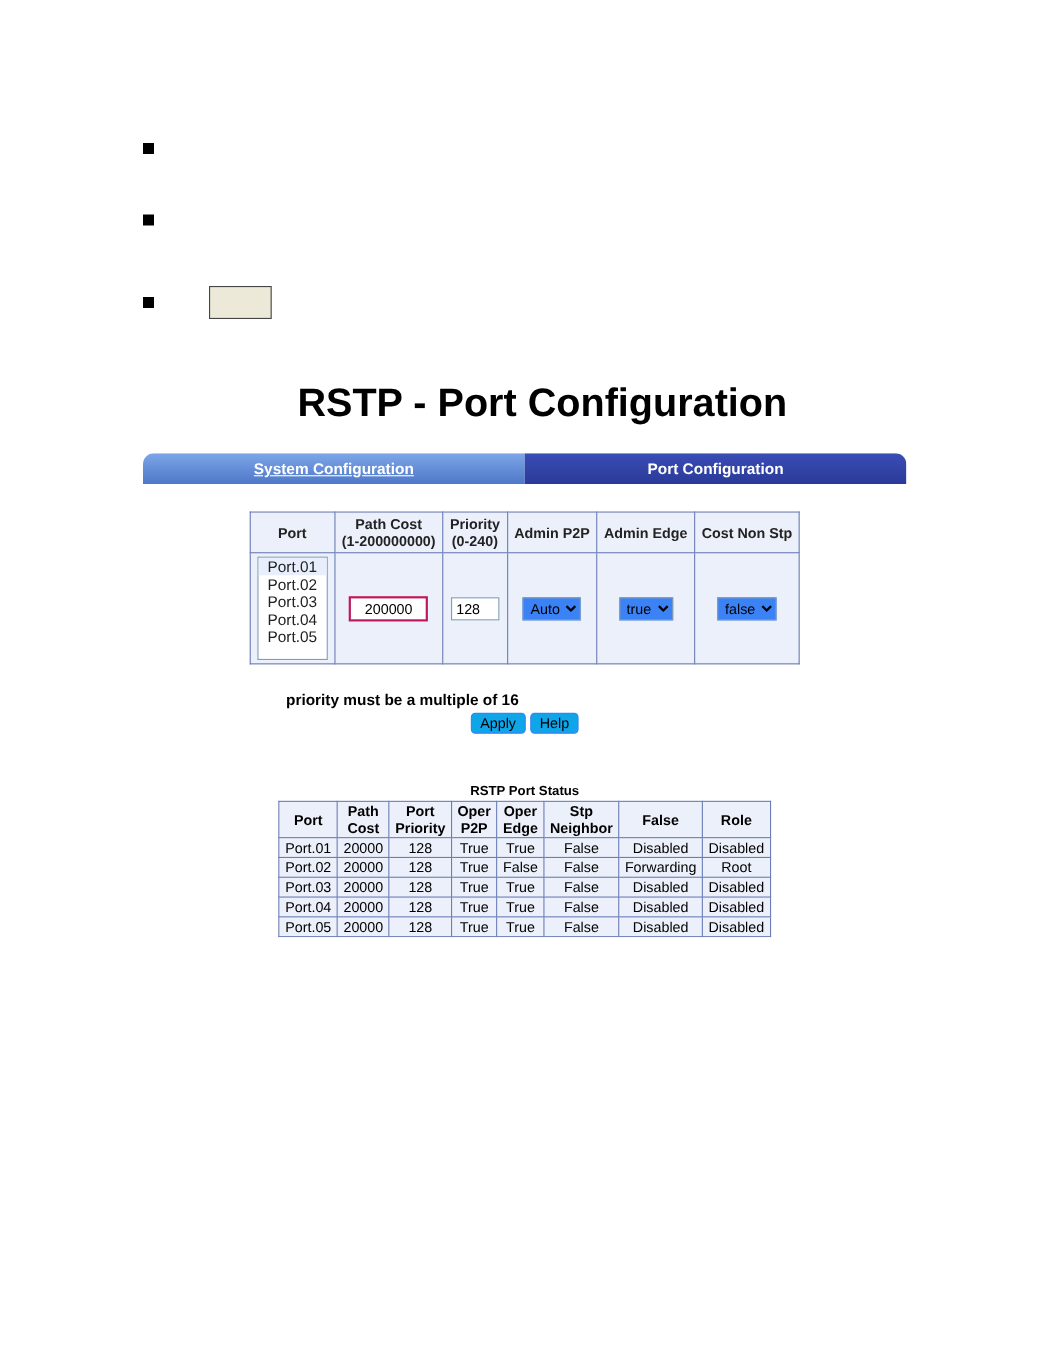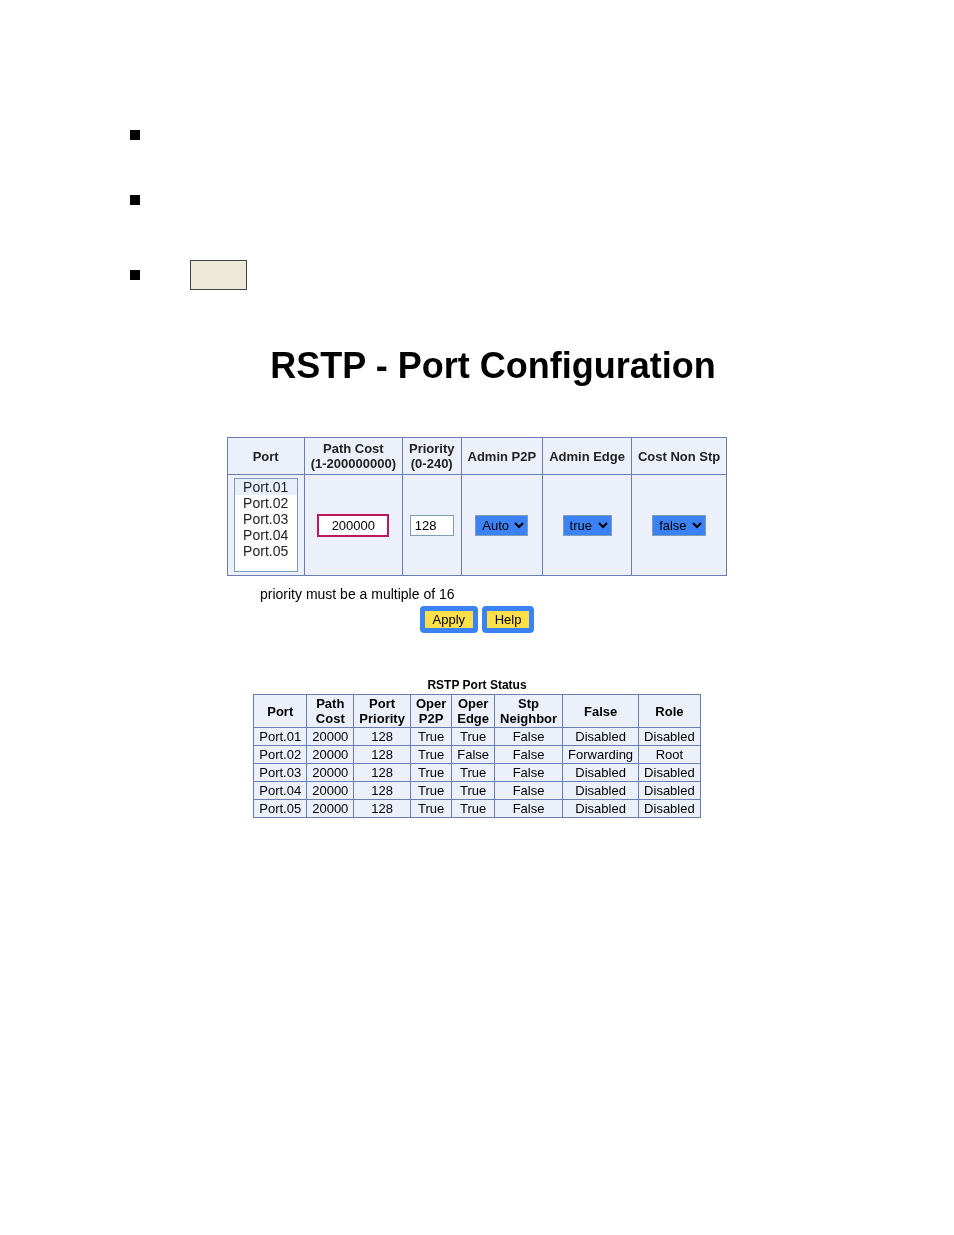--- a/index.html
+++ b/index.html
@@ -107,33 +107,33 @@
     padding: 2px 4px;
     text-align: left;
   }
   select {
     border: 1px solid #7f9db9;
     font-size: 13px;
     padding: 1px 2px;
     background: #3b82f6;
   }
   .note {
-    margin: 10px 0 2px 260px;
-    font-weight: normal;
+    margin: 24px 0 2px 260px;
+    font-weight: bold;
     font-size: 14px;
   }
   .btn-row {
     text-align: center;
     margin-top: 4px;
   }
   button.small-btn {
     font-size: 13px;
-    border: 5px solid #3b82f6;
+    border: 1px solid #3b82f6;
     border-radius: 4px;
-    background: #fde047;
+    background: #0ea5e9;
     padding: 1px 8px;
     cursor: pointer;
   }
   .status-title {
     text-align: center;
     font-weight: bold;
     font-size: 12px;
     margin-top: 45px;
   }
   .status-table {
@@ -159,20 +159,22 @@
   <div class="bullet"></div>
   <div class="bullet-row">
     <div class="bullet" style="margin-bottom:0"></div>
     <div class="swatch"></div>
   </div>
 </div>
 
 <div class="page-title">RSTP - Port Configuration</div>
 
 <div class="tabs">
+  <div class="tab tab-left">System Configuration</div>
+  <div class="tab tab-right">Port Configuration</div>
 </div>
 
 <table class="config-table">
   <tbody>
       <tr>
     <th>Port</th>
     <th>
       <span>Path Cost</span><br>
       <span>(1-200000000)</span>
     </th>

